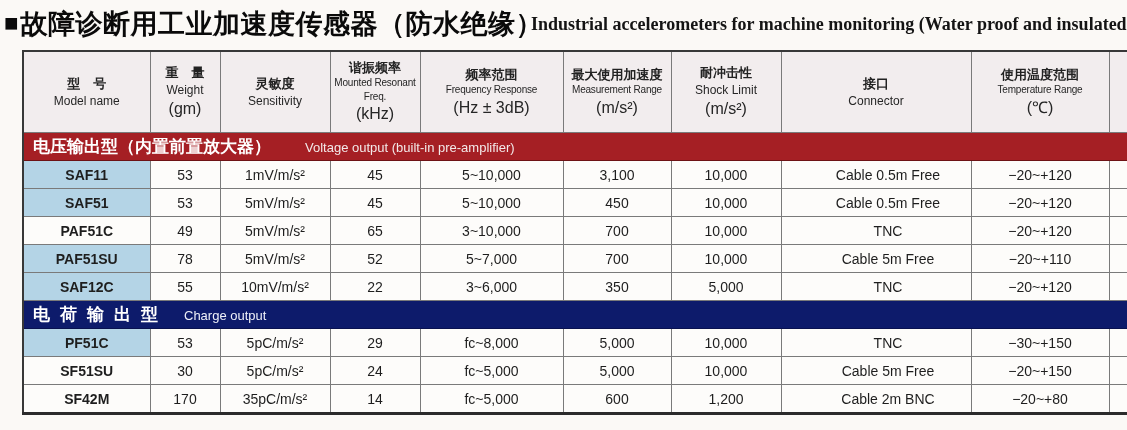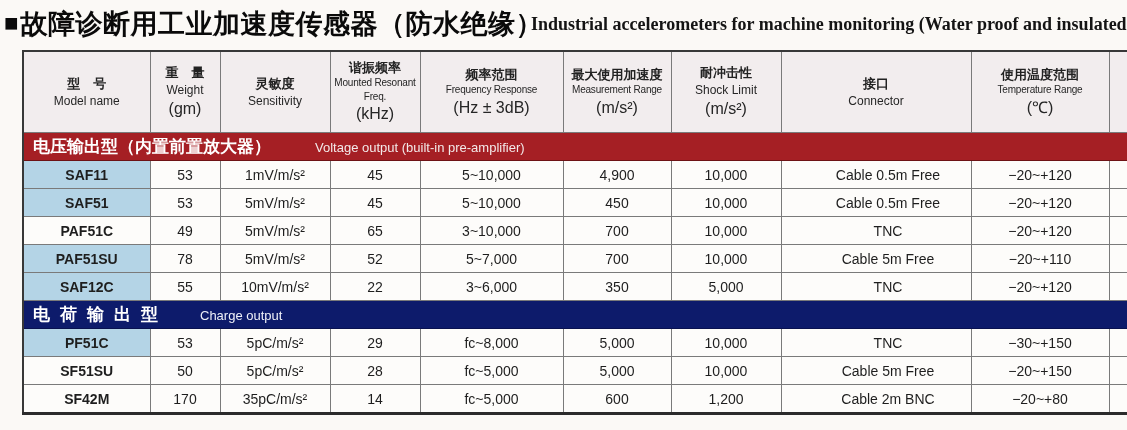--- a/index.html
+++ b/index.html
@@ -35,22 +35,22 @@
   .spec thead th:nth-child(4) .h-en,
   .spec thead th:nth-child(5) .h-en,
   .spec thead th:nth-child(6) .h-en,
   .spec thead th:nth-child(9) .h-en{font-size:10px;letter-spacing:-0.2px;}
   
   .band td{height:27px;text-align:left;vertical-align:middle;padding:0 0 0 9px;border-left:none;border-right:none;}
   .band-red td{background:#a51f24;border-top:1px solid #6d1215;border-bottom:1px solid #6d1215;}
   .band-navy td{background:#0d1b6b;border-top:1px solid #091250;border-bottom:1px solid #091250;}
   .band-cn{font-size:17px;font-weight:bold;color:#ffffff;}
   .band-navy .band-cn{letter-spacing:10px;}
-  .band-en{font-size:13px;color:#f3e9e9;margin-left:44px;}
-  .band-navy .band-en{margin-left:32px;color:#eef0f8;}
+  .band-en{font-size:13px;color:#f3e9e9;margin-left:34px;}
+  .band-navy .band-en{margin-left:16px;color:#eef0f8;}
   
   .spec tbody.rows td{height:27px;font-size:14px;text-align:center;vertical-align:middle;background:#fdfcfa;color:#1e1e1e;}
   td.c-model{text-align:left;font-weight:bold;}
   td.c-left{text-align:left;padding-left:24px;}
   td.model-hl{background:#b4d4e6 !important;color:#1b57a5;}
   td.model-plain{color:#111;}
   td.c-cut{background:#fdfcfa;}
 </style>
 </head>
 <body>
@@ -149,21 +149,21 @@
         </td>
       </tr>
     </tbody>
     <tbody class="rows">
         <tr class="data-row">
       <td class="c-model model-hl">SAF11</td>
       <td class="c-num">53</td>
       <td class="c-num">1mV/m/s²</td>
       <td class="c-num">45</td>
       <td class="c-num">5~10,000</td>
-      <td class="c-num">4,900</td>
+      <td class="c-num">3,100</td>
       <td class="c-num">10,000</td>
       <td class="c-left">Cable 0.5m Free</td>
       <td class="c-num">−20~+120</td>
       <td class="c-cut"></td>
     </tr>
         <tr class="data-row">
       <td class="c-model model-hl">SAF51</td>
       <td class="c-num">53</td>
       <td class="c-num">5mV/m/s²</td>
       <td class="c-num">45</td>
@@ -227,23 +227,23 @@
       <td class="c-num">29</td>
       <td class="c-num">fc~8,000</td>
       <td class="c-num">5,000</td>
       <td class="c-num">10,000</td>
       <td class="c-left">TNC</td>
       <td class="c-num">−30~+150</td>
       <td class="c-cut"></td>
     </tr>
         <tr class="data-row">
       <td class="c-model model-plain">SF51SU</td>
-      <td class="c-num">50</td>
+      <td class="c-num">30</td>
       <td class="c-num">5pC/m/s²</td>
-      <td class="c-num">28</td>
+      <td class="c-num">24</td>
       <td class="c-num">fc~5,000</td>
       <td class="c-num">5,000</td>
       <td class="c-num">10,000</td>
       <td class="c-left">Cable 5m Free</td>
       <td class="c-num">−20~+150</td>
       <td class="c-cut"></td>
     </tr>
         <tr class="data-row">
       <td class="c-model model-plain">SF42M</td>
       <td class="c-num">170</td>

